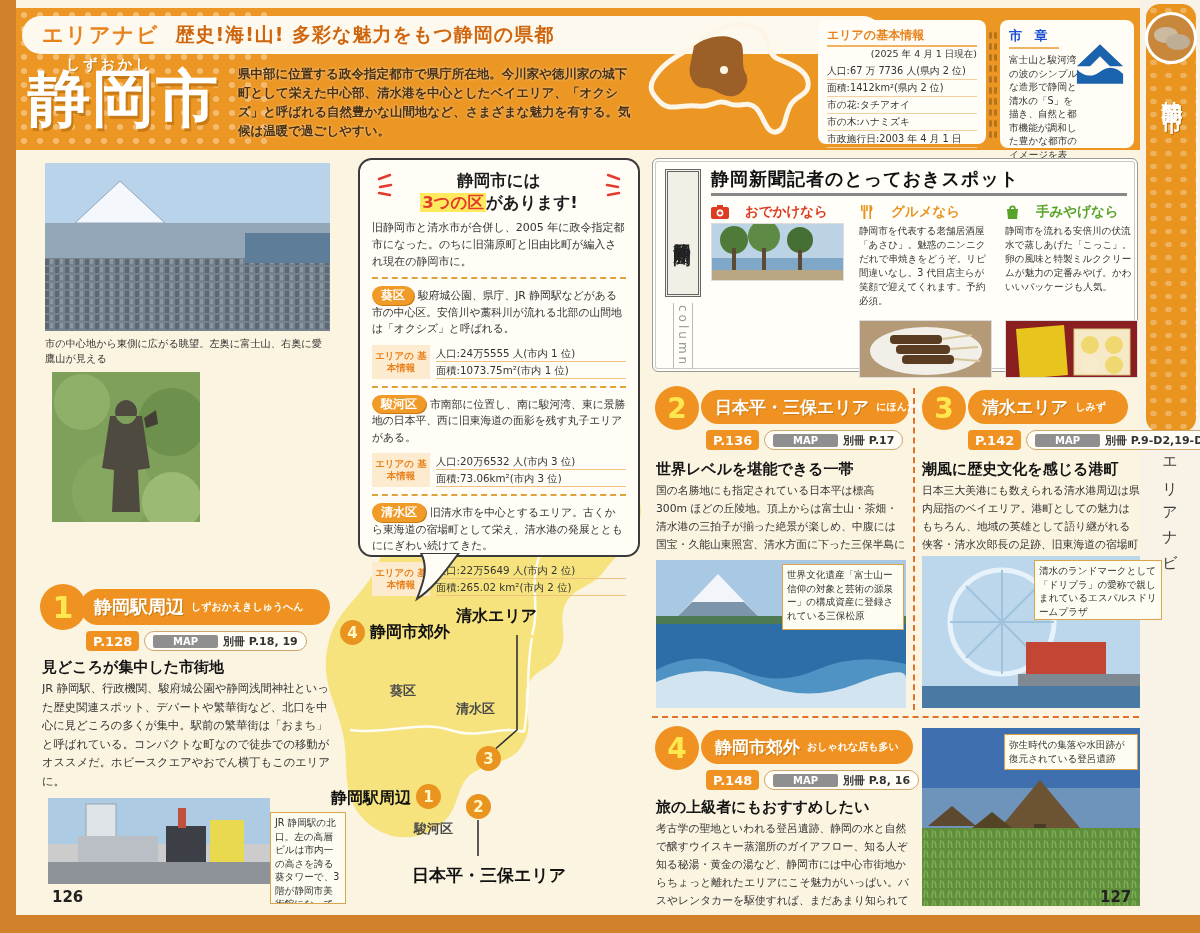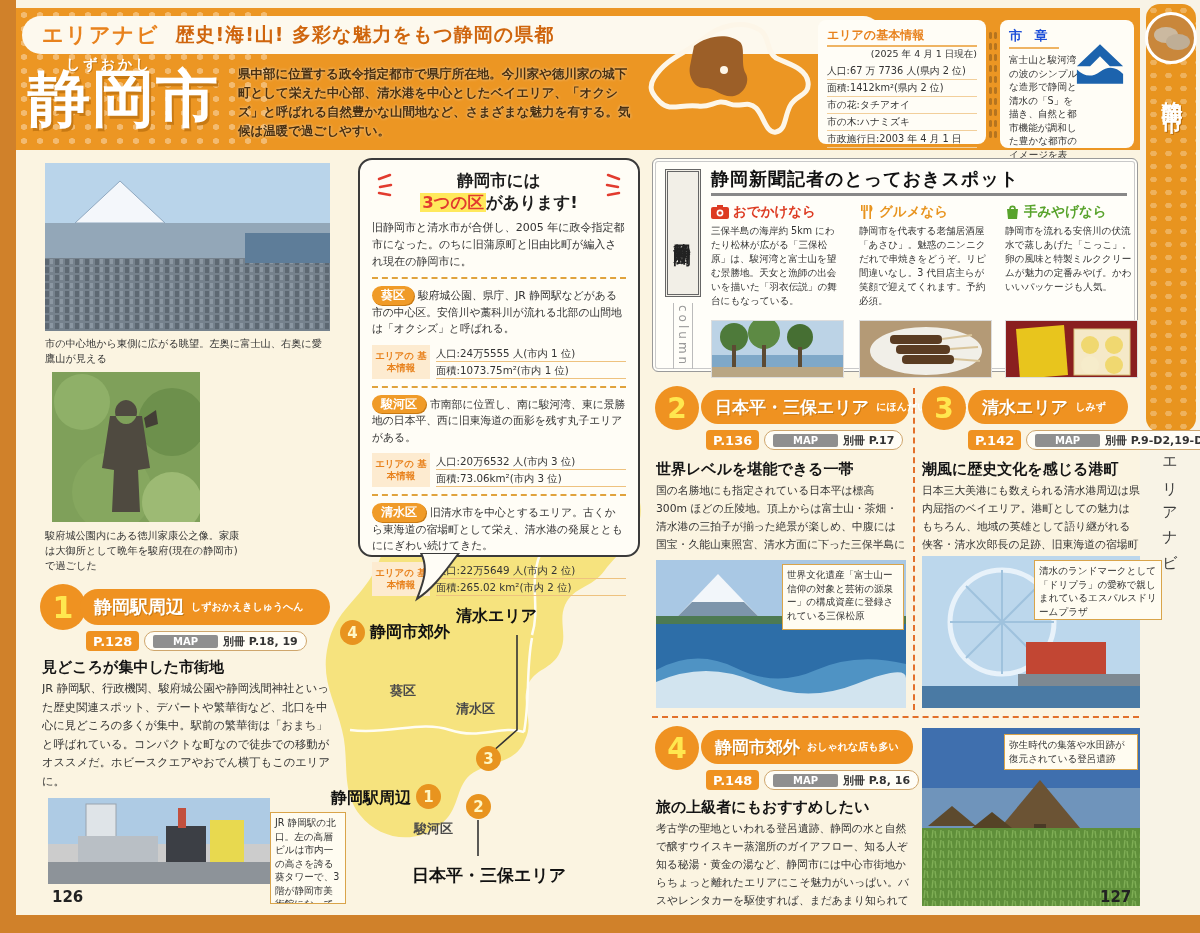--- a/index.html
+++ b/index.html
@@ -87,21 +87,21 @@
 
   
   .colbox { position:absolute; left:652px; top:158px; width:486px; height:214px; background:#fffef9; border:1px solid #9a9a9a; border-radius:6px; box-shadow:inset 0 0 0 2px #fffef9, inset 0 0 0 3px #c9c9c9; padding:8px 10px; }
   .masthead { position:absolute; left:12px; top:10px; width:36px; height:128px; border:3px double #666; background:#f2efe7;
      writing-mode:vertical-rl; color:#222; font-weight:bold; font-size:17px; letter-spacing:2px; display:flex; align-items:center; justify-content:center; }
   .col-vert { position:absolute; left:20px; top:144px; writing-mode:vertical-rl; color:#999; font-size:12px; letter-spacing:3px;
      border-left:1px solid #bbb; border-right:1px solid #bbb; padding:2px 2px; }
   .colbox-title { position:absolute; left:58px; top:8px; color:#111; font-weight:bold; font-size:18px; letter-spacing:1px; white-space:nowrap; }
   .colbox-rule { position:absolute; left:58px; top:34px; width:416px; height:3px; border-top:2px solid #888; border-bottom:1px solid #888; }
   .col-item { position:absolute; top:44px; width:133px; }
-  .col-item .hd { display:flex; align-items:center; gap:4px; font-weight:bold; font-size:13.5px; white-space:nowrap; }
+  .col-item .hd { display:flex; align-items:center; gap:16px; font-weight:bold; font-size:13.5px; white-space:nowrap; }
   .col-item .tx { color:#333; font-size:9.6px; line-height:14px; margin-top:3px; height:94px; overflow:hidden; }
   .col-item .pic { width:133px; height:58px; margin-top:2px; border:1px solid #ddd; overflow:hidden; }
 
   .vdash { position:absolute; left:913px; top:388px; height:322px; border-left:2px dashed #e2702a; }
   .hdash { position:absolute; left:652px; top:716px; width:487px; border-top:2px dashed #e2702a; }
 
   .pagenum { position:absolute; color:#222; font-weight:bold; font-size:15px; }
 </style>
 </head>
 <body>
@@ -180,21 +180,20 @@
     <svg viewBox="0 0 148 150" width="148" height="150">
       <rect width="148" height="150" fill="#7fa05a"></rect>
       <circle cx="30" cy="30" r="28" fill="#8fb068"></circle>
         <circle cx="120" cy="50" r="34" fill="#6d904c"></circle>
       <circle cx="60" cy="120" r="40" fill="#86a75f"></circle>
         <circle cx="120" cy="130" r="30" fill="#9dba74"></circle>
       <path d="M74,28 a11,12 0 1,0 0.1,0 M58,44 L90,44 L98,96 L86,98 L88,140 L60,140 L62,98 L50,96 Z" fill="#4f4a40"></path>
       <path d="M92,46 L104,38 L106,52 L94,56 Z" fill="#433e36"></path>
     </svg>
   </div>
-  <div class="cap" style="left:45px;top:528px;width:198px;">駿府城公園内にある徳川家康公之像。家康は大御所として晩年を駿府(現在の静岡市)で過ごした</div>
 
   <div class="sec-circle" style="left:40px;top:584px;">1</div>
   <div class="sec-pill" style="left:80px;top:589px;width:250px;">
     <span class="t">静岡駅周辺</span>
     <span class="k">しずおかえきしゅうへん</span>
   </div>
   <div class="badge-p" style="left:86px;top:631px;">P.128</div>
   <div class="ref-box" style="left:144px;top:631px;">
     <span class="map-chip">MAP</span>
     <span class="ref-txt">別冊 P.18, 19</span>
@@ -300,21 +299,20 @@
     <div class="col-item" style="left:58px;">
       <div class="hd" style="color:#dd3b22;">
         <svg width="18" height="14" viewBox="0 0 18 14">
           <rect width="18" height="12" y="2" rx="2" fill="#dd3b22"></rect>
             <rect x="6" y="0" width="6" height="3" fill="#dd3b22"></rect>
             <circle cx="9" cy="8" r="3.4" fill="#fff"></circle>
             <circle cx="9" cy="8" r="1.8" fill="#dd3b22"></circle>
         </svg>
         <span>おでかけなら</span>
       </div>
-      <div class="tx">三保半島の海岸約 5km にわたり松林が広がる「三保松原」は、駿河湾と富士山を望む景勝地。天女と漁師の出会いを描いた「羽衣伝説」の舞台にもなっている。</div>
       <div class="pic">
         <svg viewBox="0 0 133 58" width="133" height="58">
           <rect width="133" height="58" fill="#bcd3e6"></rect>
             <rect y="34" width="133" height="12" fill="#7fa8c8"></rect>
           <rect y="46" width="133" height="12" fill="#b9a684"></rect>
           <circle cx="22" cy="16" r="14" fill="#4e7a3a"></circle>
             <circle cx="52" cy="12" r="16" fill="#5d8a44"></circle>
             <circle cx="88" cy="16" r="13" fill="#466f33"></circle>
           <rect x="20" y="24" width="4" height="22" fill="#5c4a33"></rect>
             <rect x="50" y="24" width="4" height="22" fill="#5c4a33"></rect>

